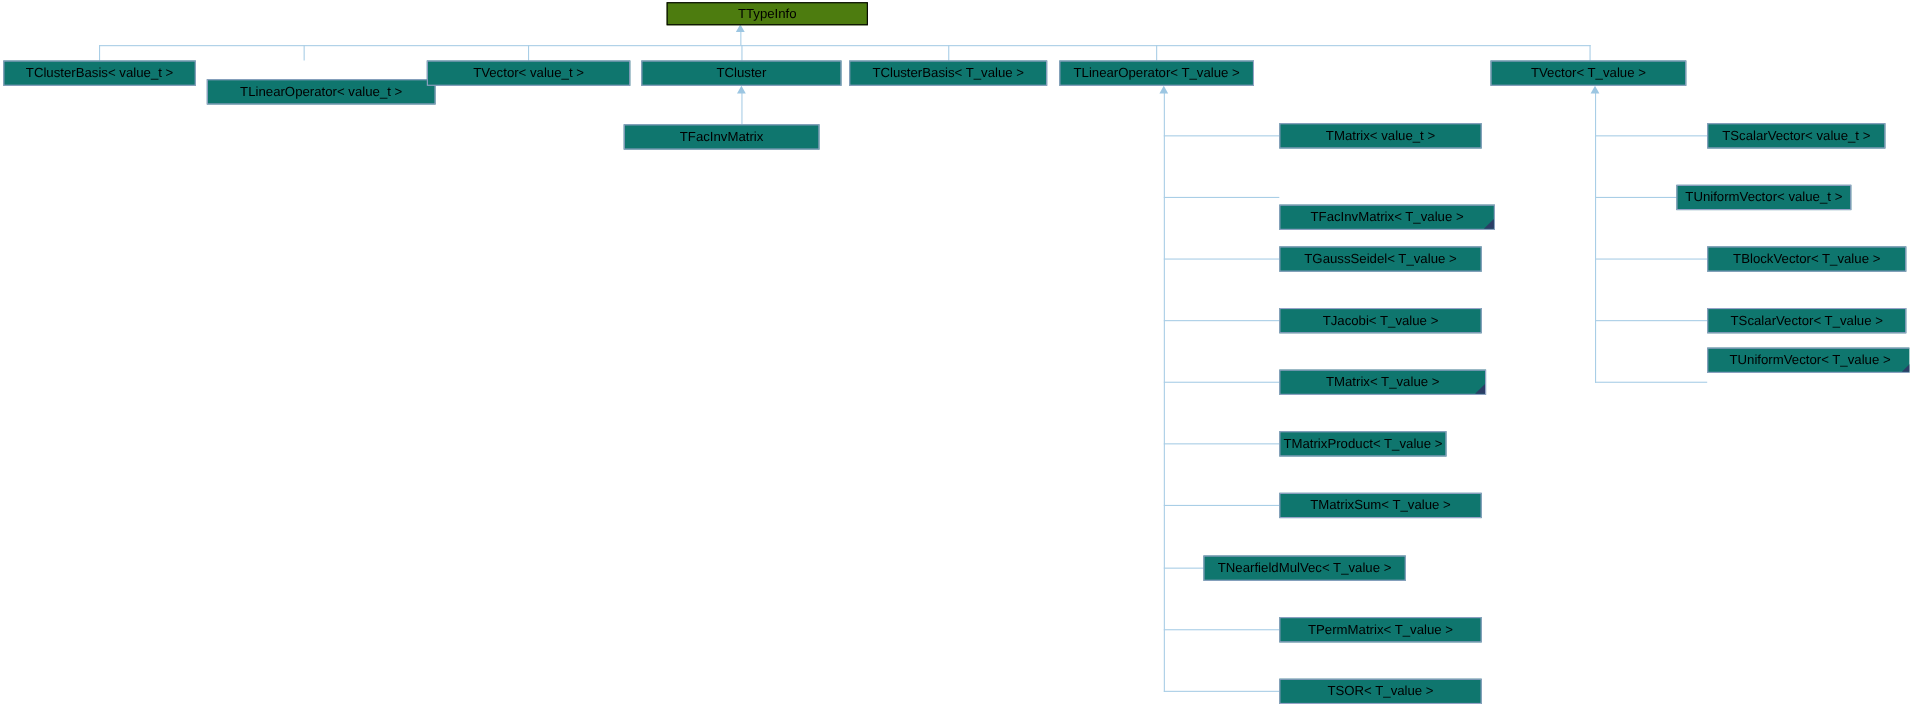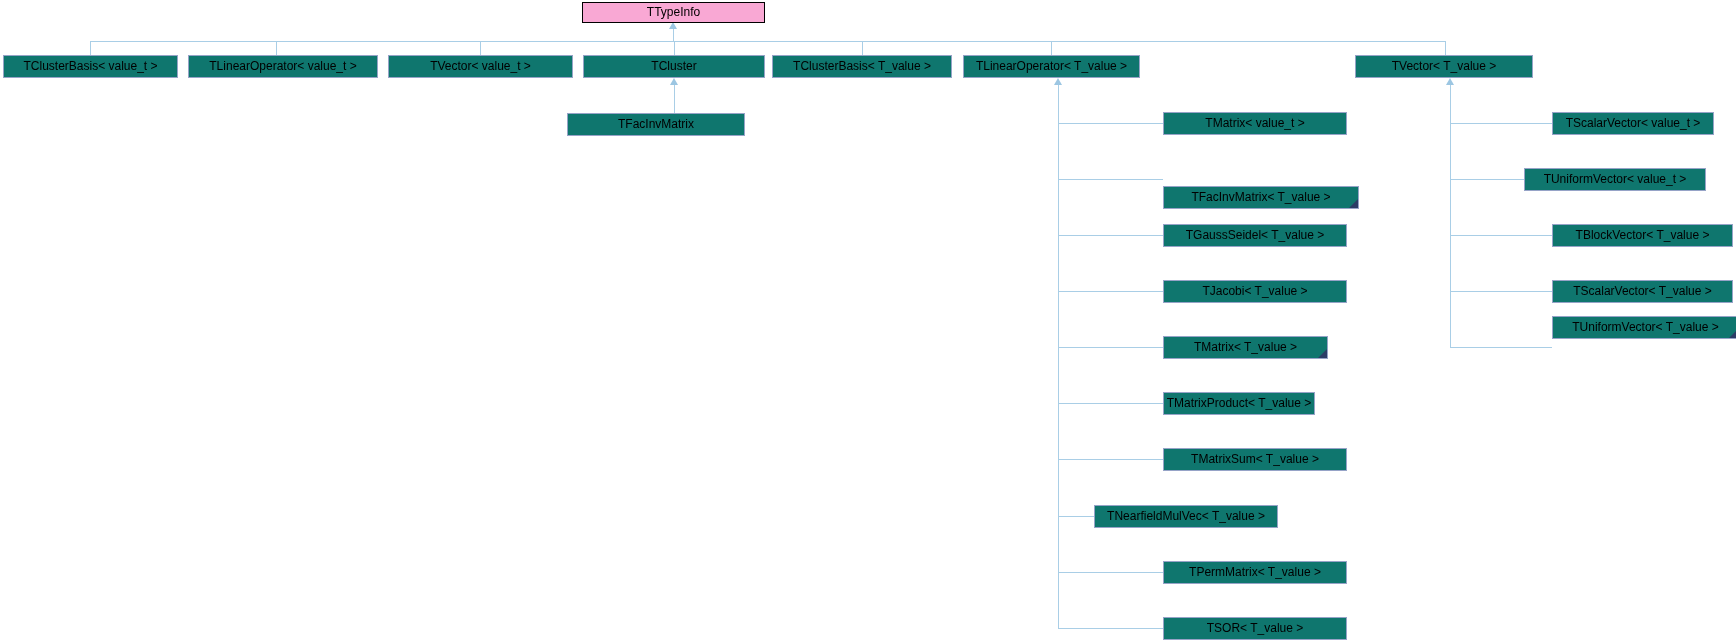--- a/index.html
+++ b/index.html
@@ -9,21 +9,21 @@
   }
   .node{
     position:absolute;height:23px;box-sizing:border-box;
     background:#0f766e;border:1px solid #96a3c7;
     text-align:center;font-size:12px;color:#000;
     display:flex;align-items:center;justify-content:center;
     cursor:pointer;white-space:nowrap;overflow:visible;
   }
   .node .lbl{display:block;line-height:21px;}
   .node.root{
-    background:#f9a8d4;border:1px solid #000000;height:21px;cursor:default;
+    background:#4d7c0f;border:1px solid #000000;height:21px;cursor:default;margin-left:24px;
   }
   .fold{
     position:absolute;right:0;bottom:0;width:0;height:0;
     border-left:9px solid transparent;border-bottom:9px solid #2b3d66;
   }
   .eh{position:absolute;height:1px;background:#a9cee6;}
   .ev{position:absolute;width:1px;background:#a9cee6;}
   .arrow-up{
     position:absolute;width:0;height:0;
     border-left:4px solid transparent;border-right:4px solid transparent;
@@ -71,21 +71,21 @@
   <div class="eh" style="left:1450px;top:291px;width:102px"></div>
   <div class="eh" style="left:1450px;top:347px;width:102px"></div>
 
   <div class="node root" style="left:582px;top:2px;width:183px">
     <span class="lbl">TTypeInfo</span>
   </div>
 
   <div class="node" style="left:3px;top:55px;width:175px">
     <span class="lbl">TClusterBasis&lt; value_t &gt;</span>
   </div>
-  <div class="node" style="left:188px;top:55px;width:190px">
+  <div class="node" style="left:188px;top:72px;width:208px">
     <span class="lbl">TLinearOperator&lt; value_t &gt;</span>
   </div>
   <div class="node" style="left:388px;top:55px;width:185px">
     <span class="lbl">TVector&lt; value_t &gt;</span>
   </div>
   <div class="node" style="left:583px;top:55px;width:182px">
     <span class="lbl">TCluster</span>
   </div>
   <div class="node" style="left:772px;top:55px;width:180px">
     <span class="lbl">TClusterBasis&lt; T_value &gt;</span>
@@ -107,21 +107,21 @@
   <div class="node" style="left:1163px;top:186px;width:196px">
     <span class="lbl">TFacInvMatrix&lt; T_value &gt;</span>
     <span class="fold"></span>
   </div>
   <div class="node" style="left:1163px;top:224px;width:184px">
     <span class="lbl">TGaussSeidel&lt; T_value &gt;</span>
   </div>
   <div class="node" style="left:1163px;top:280px;width:184px">
     <span class="lbl">TJacobi&lt; T_value &gt;</span>
   </div>
-  <div class="node" style="left:1163px;top:336px;width:165px">
+  <div class="node" style="left:1163px;top:336px;width:188px">
     <span class="lbl">TMatrix&lt; T_value &gt;</span>
     <span class="fold"></span>
   </div>
   <div class="node" style="left:1163px;top:392px;width:152px">
     <span class="lbl">TMatrixProduct&lt; T_value &gt;</span>
   </div>
   <div class="node" style="left:1163px;top:448px;width:184px">
     <span class="lbl">TMatrixSum&lt; T_value &gt;</span>
   </div>
   <div class="node" style="left:1094px;top:505px;width:184px">
@@ -130,21 +130,21 @@
   <div class="node" style="left:1163px;top:561px;width:184px">
     <span class="lbl">TPermMatrix&lt; T_value &gt;</span>
   </div>
   <div class="node" style="left:1163px;top:617px;width:184px">
     <span class="lbl">TSOR&lt; T_value &gt;</span>
   </div>
 
   <div class="node" style="left:1552px;top:112px;width:162px">
     <span class="lbl">TScalarVector&lt; value_t &gt;</span>
   </div>
-  <div class="node" style="left:1524px;top:168px;width:182px">
+  <div class="node" style="left:1524px;top:168px;width:159px">
     <span class="lbl">TUniformVector&lt; value_t &gt;</span>
   </div>
   <div class="node" style="left:1552px;top:224px;width:181px">
     <span class="lbl">TBlockVector&lt; T_value &gt;</span>
   </div>
   <div class="node" style="left:1552px;top:280px;width:181px">
     <span class="lbl">TScalarVector&lt; T_value &gt;</span>
   </div>
   <div class="node" style="left:1552px;top:316px;width:187px">
     <span class="lbl">TUniformVector&lt; T_value &gt;</span>

